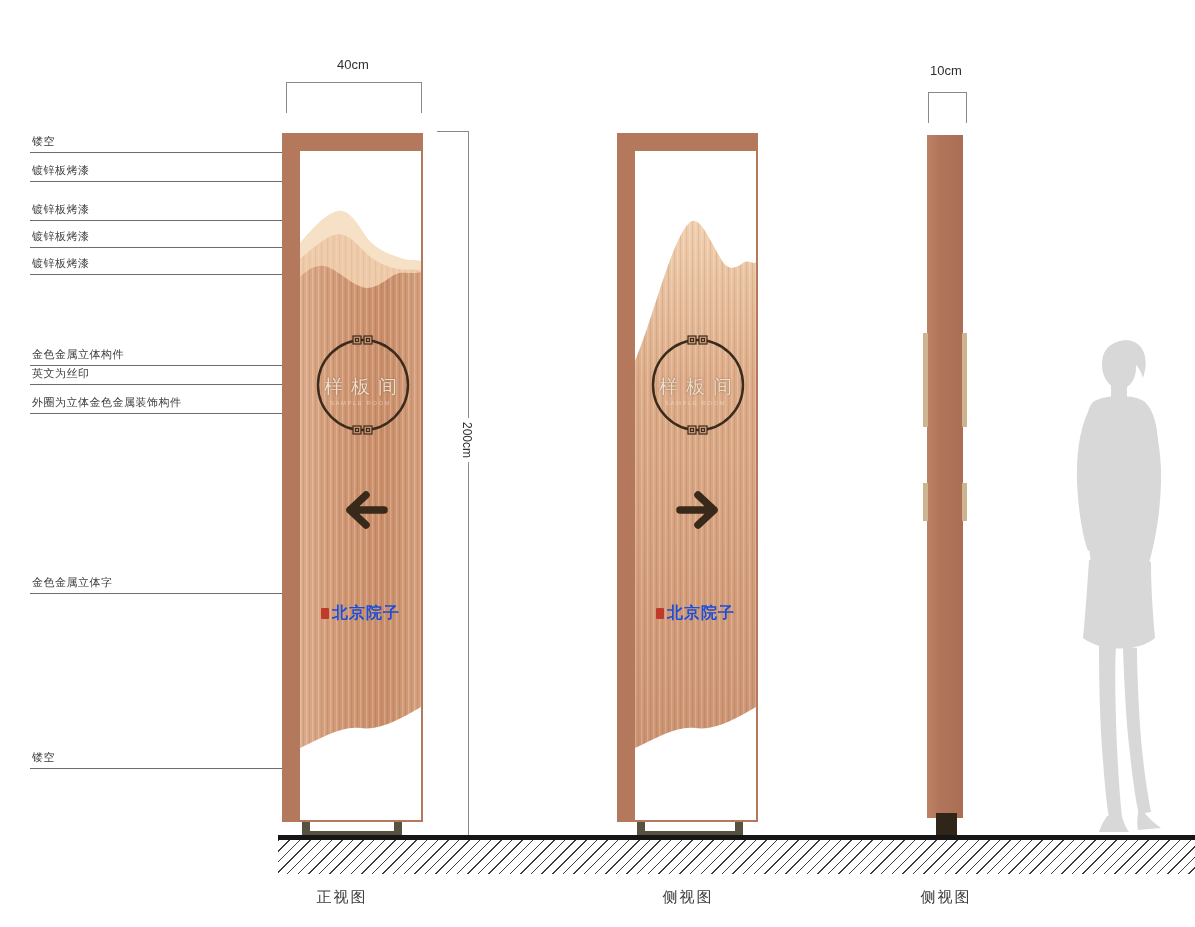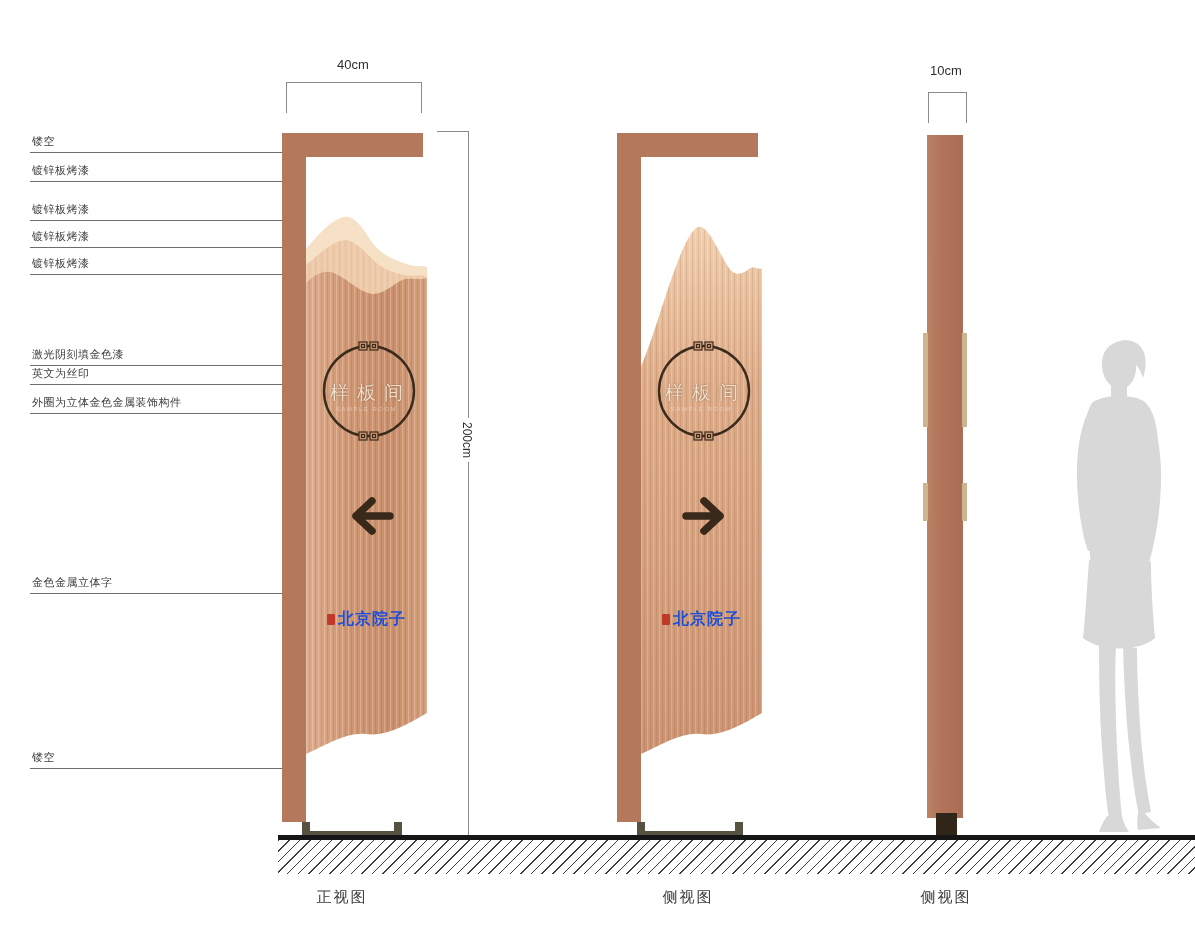--- a/index.html
+++ b/index.html
@@ -10,21 +10,21 @@
   
   .ann{position:absolute;left:30px;height:24px;border-bottom:1px solid #6e6e6e;}
   .ann-text{position:absolute;left:2px;bottom:3px;font-size:11px;color:#3e3e3e;white-space:nowrap;letter-spacing:0.5px;margin-top:32px;}
   
   .dim-text{position:absolute;font-size:13px;color:#2f2f2f;width:120px;text-align:center;}
   .dim-bracket{position:absolute;border-top:1px solid #8a8a8a;border-left:1px solid #8a8a8a;border-right:1px solid #8a8a8a;}
   .dim-vline{position:absolute;width:1px;background:#8a8a8a;}
   .dim-htick{position:absolute;height:1px;background:#8a8a8a;}
   .dim-vtext{position:absolute;writing-mode:vertical-rl;font-size:12px;color:#2f2f2f;background:#fff;padding:4px 1px;}
   
-  .frame{position:absolute;width:141px;height:689px;background:#b4785c;padding:24px;box-sizing:border-box;}
+  .frame{position:absolute;width:141px;height:689px;background:#b4785c;padding:18px;box-sizing:border-box;}
   .frame-inner{position:relative;width:121px;height:669px;background:#ffffff;overflow:hidden;}
   .panel-svg{position:absolute;left:0;top:0;}
   .room-name{position:absolute;left:0;top:223px;width:100%;text-align:center;font-size:19px;letter-spacing:8px;padding-left:8px;box-sizing:border-box;
     color:#f0ddc9;text-shadow:0 0 1.5px rgba(104,70,45,0.85);}
   .room-name-en{position:absolute;left:0;top:249px;width:100%;text-align:center;font-size:6px;letter-spacing:1.5px;color:rgba(252,242,230,0.5);}
   .arrow-svg{position:absolute;}
   .logo-row{position:absolute;width:101px;text-align:center;white-space:nowrap;}
   .logo-seal{display:inline-block;width:8px;height:11px;background:#c03a2b;border-radius:1px;vertical-align:-1px;margin-right:3px;}
   .logo-text{font-family:"DejaVu Serif", serif;font-weight:bold;font-size:16px;color:#1d4ed8;letter-spacing:1px;}
   
@@ -53,21 +53,21 @@
   <div class="ann" style="top:196px;width:292px">
       <span class="ann-text">镀锌板烤漆</span>
     </div>
   <div class="ann" style="top:223px;width:258px">
       <span class="ann-text">镀锌板烤漆</span>
     </div>
   <div class="ann" style="top:250px;width:258px">
       <span class="ann-text">镀锌板烤漆</span>
     </div>
   <div class="ann" style="top:341px;width:300px">
-      <span class="ann-text">激光阴刻填金色漆</span>
+      <span class="ann-text">金色金属立体构件</span>
     </div>
   <div class="ann" style="top:360px;width:303px">
       <span class="ann-text">英文为丝印</span>
     </div>
   <div class="ann" style="top:389px;width:280px">
       <span class="ann-text">外圈为立体金色金属装饰构件</span>
     </div>
   <div class="ann" style="top:569px;width:313px">
       <span class="ann-text">金色金属立体字</span>
     </div>

